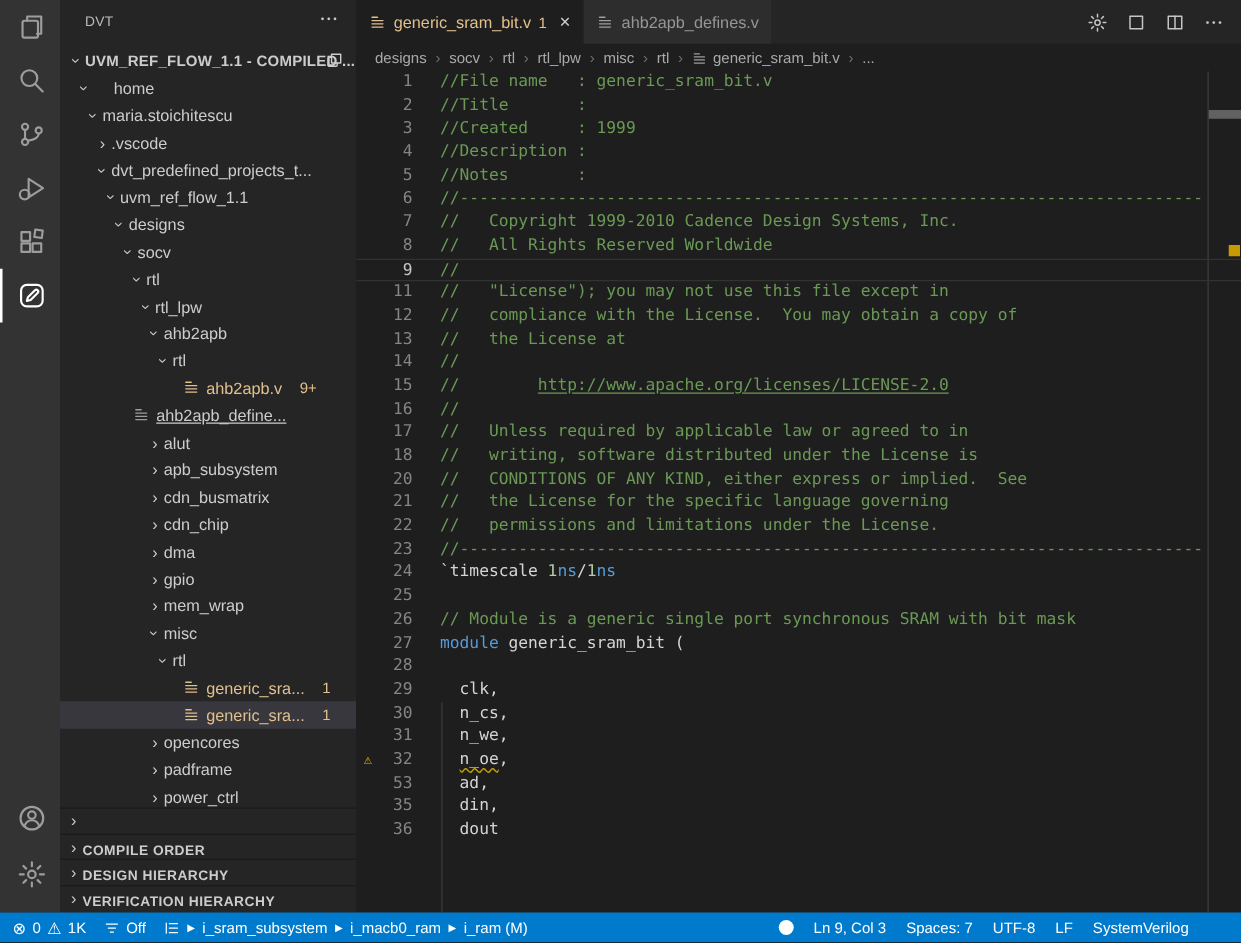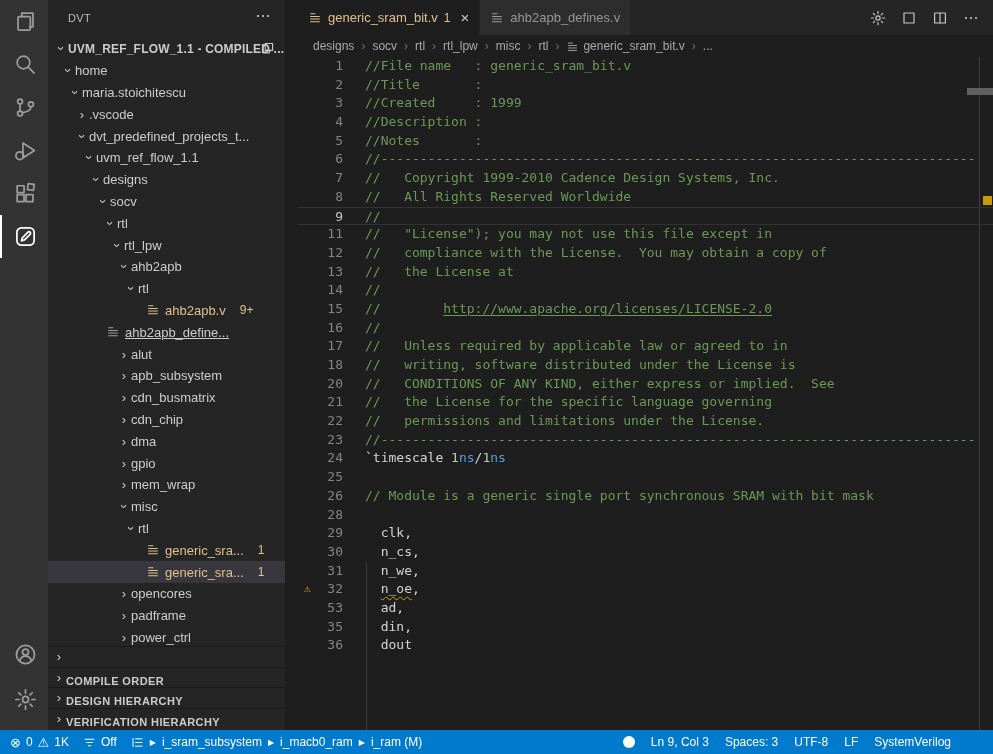--- a/index.html
+++ b/index.html
@@ -38,21 +38,21 @@
   .t-action { position:absolute; right:10px; top:3px; color:#cccccc; }
   .t-action svg { width:15px; height:15px; }
 
   .panels { position:absolute; left:0; top:646px; width:237px; }
   .panel { height:20.5px; display:flex; align-items:center; background:#252526;
            border-top:1px solid #1b1b1c; padding-left:4px; }
   .panel .t-chev { color:#cccccc; }
   .panel-label { font-size:11px; font-weight:700; color:#cccccc; letter-spacing:.4px;margin-top:48px; }
 
   
-  .editor { position:absolute; left:298px; top:0; right:0; height:624px; background:#1e1e1e; }
+  .editor { position:absolute; left:285px; top:0; right:0; height:624px; background:#1e1e1e; }
   .tabbar { height:35px; background:#252526; display:flex; align-items:stretch; }
   .tab { display:flex; align-items:center; gap:6px; padding:0 10px; font-size:13px; border-right:1px solid #252526; }
   .tab.active { background:#1e1e1e; }
   .tab.inactive { background:#2d2d2d; }
   .tab .t-ficon { margin:0; }
   .tab-label.mod { color:#e2c08d; }
   .tab.inactive .tab-label { color:#969696; }
   .tab-badge { color:#e2c08d; font-size:12px; }
   .tab-close { color:#cfcfcf; font-size:15px; margin-left:4px; line-height:1; }
   .editor-actions { margin-left:auto; display:flex; align-items:center; gap:15px; padding-right:14px; color:#c5c5c5; }
@@ -186,21 +186,21 @@
     </div>
     <div class="tree" id="tree">
         <div class="tree-row bold" style="padding-left: 6px;">
           <span class="t-chev open">›</span>
           <span class="t-label">UVM_REF_FLOW_1.1 - COMPILED ...</span>
           <span class="t-action"><svg viewBox="0 0 16 16" fill="none" stroke="currentColor" stroke-width="1.2" stroke-linecap="round" stroke-linejoin="round">
               <rect x="5.6" y="2.6" width="7.8" height="7.4"></rect>
               <path d="M10.4 10v1.8a1 1 0 0 1-1 1H3.6a1 1 0 0 1-1-1V6.2a1 1 0 0 1 1-1H5"></path>
             </svg></span>
         </div>
-        <div class="tree-row" style="padding-left: 13px;">
+        <div class="tree-row" style="padding-left: 13px; gap: 16px;">
           <span class="t-chev open">›</span>
           <span class="t-label">home</span>
         </div>
         <div class="tree-row" style="padding-left: 20px;">
           <span class="t-chev open">›</span>
           <span class="t-label">maria.stoichitescu</span>
         </div>
         <div class="tree-row" style="padding-left: 27px;">
           <span class="t-chev">›</span>
           <span class="t-label">.vscode</span>
@@ -527,20 +527,24 @@
         </div>
         <div class="code-row">
           <span class="gutter">25</span>
           <span class="codeln"></span>
         </div>
         <div class="code-row">
           <span class="gutter">26</span>
           <span class="codeln"><span class="seg cm">// Module is a generic single port synchronous SRAM with bit mask</span></span>
         </div>
         <div class="code-row">
+          <span class="gutter">27</span>
+          <span class="codeln"><span class="seg k">module</span><span class="seg t"> generic_sram_bit (</span></span>
+        </div>
+        <div class="code-row">
           <span class="gutter">28</span>
           <span class="codeln"></span>
         </div>
         <div class="code-row">
           <span class="gutter">29</span>
           <span class="codeln"><span class="seg t">  clk,</span></span>
         </div>
         <div class="code-row">
           <span class="gutter">30</span>
           <span class="codeln"><span class="seg t">  n_cs,</span></span>
@@ -592,21 +596,21 @@
         <span class="sb-tri">▶</span>
         <span>i_sram_subsystem</span>
         <span class="sb-tri">▶</span>
         <span>i_macb0_ram</span>
         <span class="sb-tri">▶</span>
         <span>i_ram (M)</span>
       </div>
     <div class="sb-right">
       <span class="sb-dot"></span>
       <span>Ln 9, Col 3</span>
-      <span>Spaces: 3</span>
+      <span>Spaces: 7</span>
       <span>UTF-8</span>
       <span>LF</span>
       <span>SystemVerilog</span>
       <span id="feedback-ic" style="display: flex;">
           <svg viewBox="0 0 16 16" fill="none" stroke="currentColor" stroke-width="1.2" stroke-linecap="round" stroke-linejoin="round">
             <circle cx="4.8" cy="4.8" r="2"></circle>
             <path d="M1.8 12.6c.5-2.4 1.6-3.6 3-3.6s2.5 1.2 3 3.6z"></path>
             <path d="M9 3.2h5v4.4h-3.2"></path>
           </svg>
         </span>

